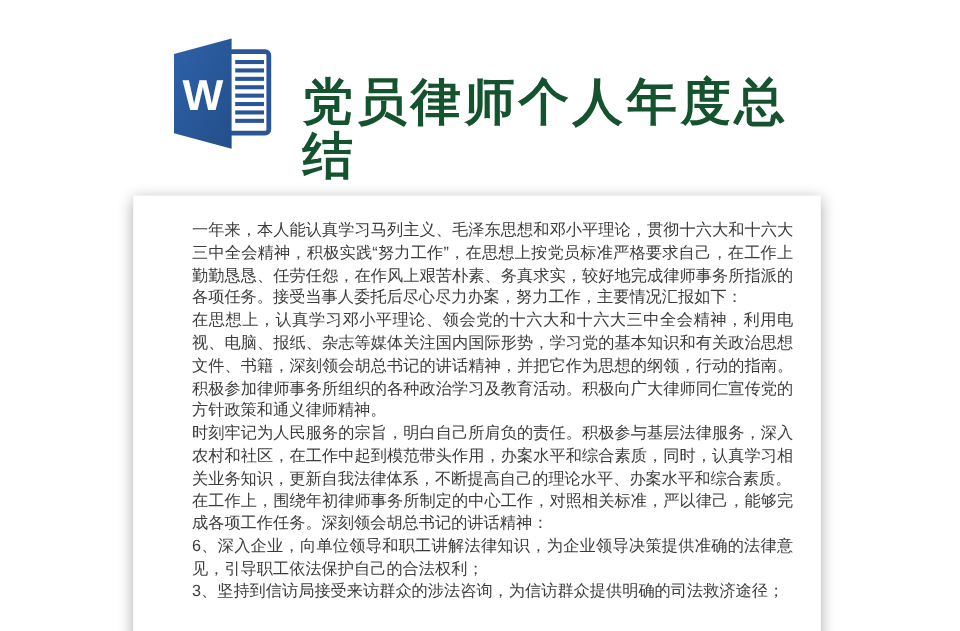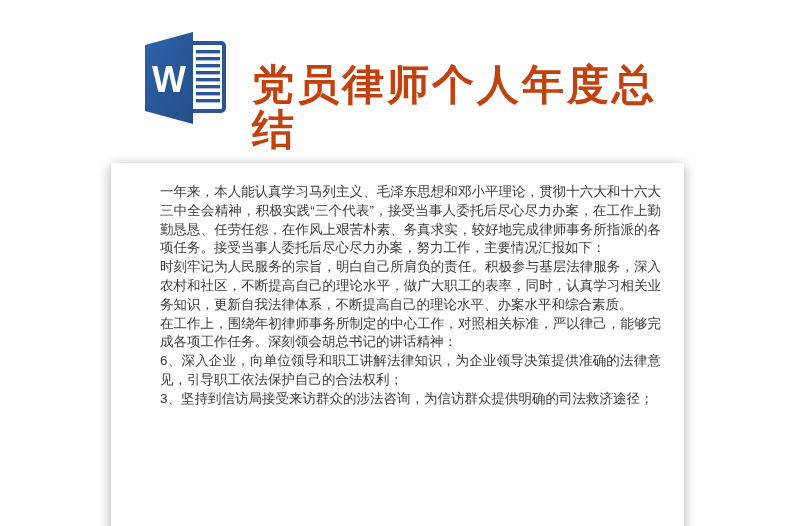--- a/index.html
+++ b/index.html
@@ -23,21 +23,21 @@
     width: 86px; height: 98px;
   }
   .page-title {
     position: absolute;
     left: 252px; top: 34px;
     width: 432px;
     font-size: 42px;
     line-height: 1.08;
     font-weight: 700;
     letter-spacing: 3px;
-    color: #c2410c;
+    color: #14532d;
   }
   .doc-page {
     position: absolute;
     left: 111px; top: 163px;
     width: 573px; height: 640px;
     background: #ffffff;
     box-shadow: 0 3px 12px rgba(0,0,0,0.33);
     box-sizing: border-box;
     padding: 20px 23px 0 49px;
   }
@@ -76,19 +76,20 @@
       </g>
 
       <polygon points="3,12 51,-1 51,91 3,78" fill="url(#flapGrad)"></polygon>
       <text x="27" y="59" text-anchor="middle" font-size="36" font-weight="bold" font-family="Liberation Sans, DejaVu Sans, sans-serif" fill="#ffffff">W</text>
     </svg>
   </span>
   <h1 class="page-title">党员律师个人年度总结</h1>
 </div>
 
 <div class="doc-page">
-  <p>一年来，本人能认真学习马列主义、毛泽东思想和邓小平理论，贯彻十六大和十六大三中全会精神，积极实践“三个代表”，接受当事人委托后尽心尽力办案，在工作上勤勤恳恳、任劳任怨，在作风上艰苦朴素、务真求实，较好地完成律师事务所指派的各项任务。接受当事人委托后尽心尽力办案，努力工作，主要情况汇报如下：</p>
-  <p>时刻牢记为人民服务的宗旨，明白自己所肩负的责任。积极参与基层法律服务，深入农村和社区，不断提高自己的理论水平，做广大职工的表率，同时，认真学习相关业务知识，更新自我法律体系，不断提高自己的理论水平、办案水平和综合素质。</p>
+  <p>一年来，本人能认真学习马列主义、毛泽东思想和邓小平理论，贯彻十六大和十六大三中全会精神，积极实践“努力工作”，在思想上按党员标准严格要求自己，在工作上勤勤恳恳、任劳任怨，在作风上艰苦朴素、务真求实，较好地完成律师事务所指派的各项任务。接受当事人委托后尽心尽力办案，努力工作，主要情况汇报如下：</p>
+  <p>在思想上，认真学习邓小平理论、领会党的十六大和十六大三中全会精神，利用电视、电脑、报纸、杂志等媒体关注国内国际形势，学习党的基本知识和有关政治思想文件、书籍，深刻领会胡总书记的讲话精神，并把它作为思想的纲领，行动的指南。积极参加律师事务所组织的各种政治学习及教育活动。积极向广大律师同仁宣传党的方针政策和通义律师精神。</p>
+  <p>时刻牢记为人民服务的宗旨，明白自己所肩负的责任。积极参与基层法律服务，深入农村和社区，在工作中起到模范带头作用，办案水平和综合素质，同时，认真学习相关业务知识，更新自我法律体系，不断提高自己的理论水平、办案水平和综合素质。</p>
   <p>在工作上，围绕年初律师事务所制定的中心工作，对照相关标准，严以律己，能够完成各项工作任务。深刻领会胡总书记的讲话精神：</p>
   <p>6、深入企业，向单位领导和职工讲解法律知识，为企业领导决策提供准确的法律意见，引导职工依法保护自己的合法权利；</p>
   <p>3、坚持到信访局接受来访群众的涉法咨询，为信访群众提供明确的司法救济途径；</p>
 
 </div>
 
 </body></html>

